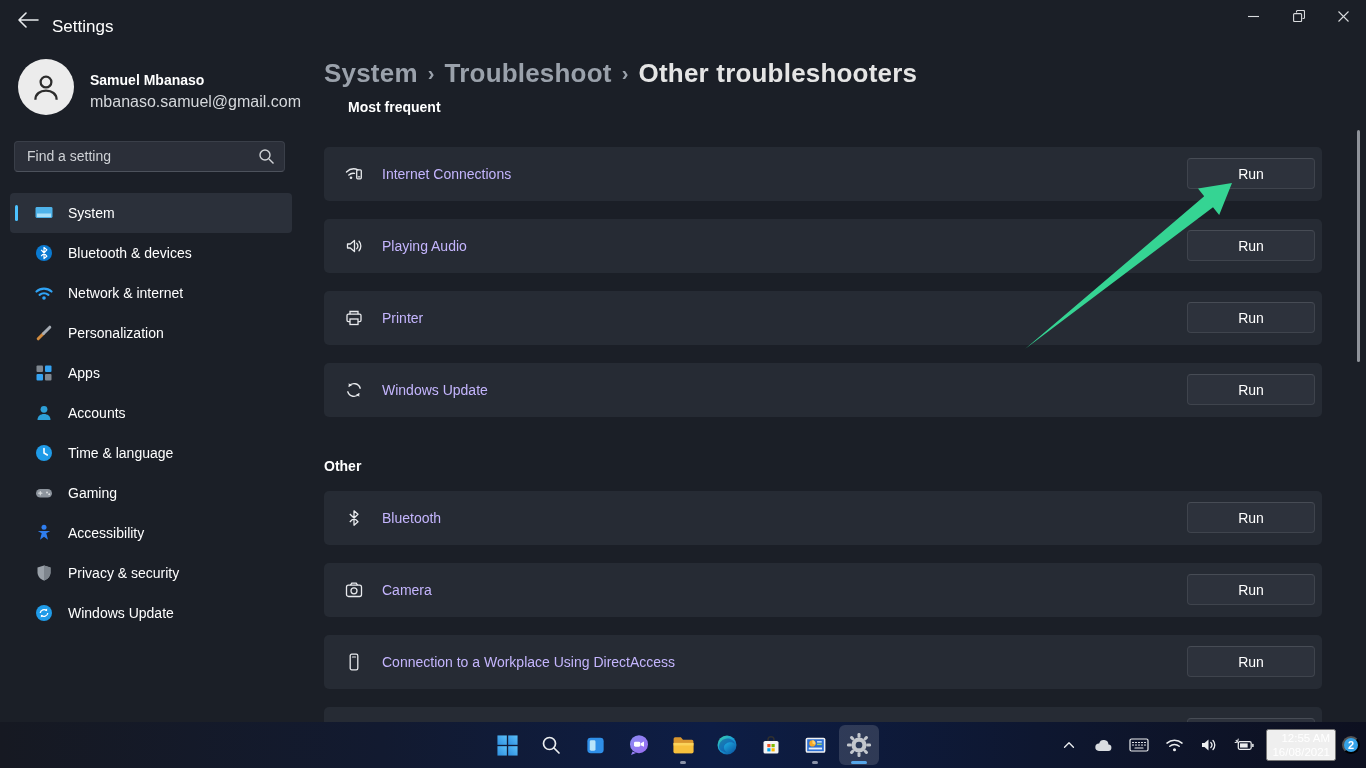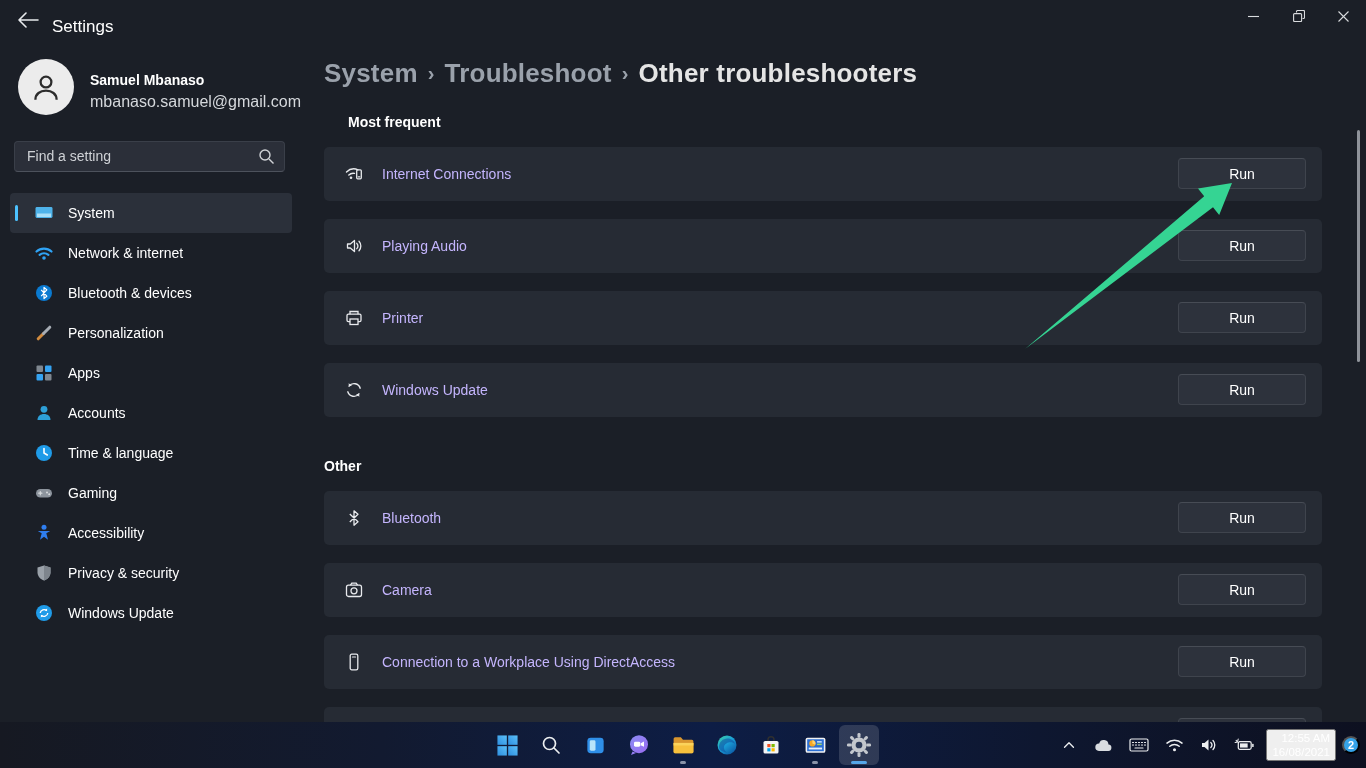--- a/index.html
+++ b/index.html
@@ -32,21 +32,21 @@
 
   
   .breadcrumb { position:absolute; left:324px; top:58px; font-size:26px; font-weight:600; letter-spacing:.2px; }
   .crumb-dim { color:#9aa1ab; }
   .crumb-sep { color:#9aa1ab; font-size:20px; padding:0 10px; position:relative; top:-2px; }
   .crumb-cur { color:#e5e5e5; }
   .section-title { position:absolute; left:324px; font-size:14px; font-weight:700; color:#fff; }
   .card { position:absolute; left:324px; width:998px; height:54px; background:#262b34; border-radius:5px; }
   .card-ico { position:absolute; left:20px; top:17px; width:20px; height:20px; }
   .card-label { position:absolute; left:58px; top:19px; font-size:14px; color:#c4b5fd; }
-  .run-btn { position:absolute; right:16px; top:11px; width:128px; height:31px; background:#2d323c; border:1px solid #3f444d; border-top-color:#474c55; border-radius:4px; color:#fff; font-size:14px; font-family:"Liberation Sans", sans-serif; cursor:pointer; }
+  .run-btn { position:absolute; right:7px; top:11px; width:128px; height:31px; background:#2d323c; border:1px solid #3f444d; border-top-color:#474c55; border-radius:4px; color:#fff; font-size:14px; font-family:"Liberation Sans", sans-serif; cursor:pointer; }
 
   .scroll-thumb { position:absolute; right:6px; top:130px; width:3px; height:232px; border-radius:2px; background:#8f939a; }
 
   .arrow-overlay { position:absolute; left:0; top:0; width:1366px; height:768px; pointer-events:none; z-index:40; }
 
   
   .taskbar { position:absolute; left:0; bottom:0; width:1366px; height:46px; z-index:100;
     background:linear-gradient(90deg,#161922 0%,#121a30 28%,#0d1d45 52%,#0e1730 76%,#0d1020 100%); }
   .tb-center { position:absolute; left:0; right:0; top:0; height:46px; display:flex; align-items:center; justify-content:center; gap:4px; }
   .tb-btn { position:relative; width:40px; height:40px; border:none; background:none; border-radius:6px; display:flex; align-items:center; justify-content:center; cursor:pointer; }
@@ -115,33 +115,33 @@
         <span class="nav-pill"></span>
         <svg class="nav-ico" viewBox="0 0 20 20">
           <rect x="1.5" y="4" width="17" height="11" rx="1.4" fill="#4fb3ea"></rect>
           <rect x="3" y="10.5" width="14" height="3.5" fill="#a9dff8"></rect>
         </svg>
         <span class="nav-label">System</span>
       </div>
       <div class="nav-item">
 
         <svg class="nav-ico" viewBox="0 0 20 20">
+          <circle cx="10" cy="10" r="8" fill="#0a7ad1"></circle>
+          <path d="M7.2 6.8 L12.8 13.2 L10 15.6 L10 4.4 L12.8 6.8 L7.2 13.2" stroke="#fff" stroke-width="1.2" fill="none" stroke-linejoin="round"></path>
+        </svg>
+        <span class="nav-label">Bluetooth &amp; devices</span>
+      </div>
+      <div class="nav-item">
+
+        <svg class="nav-ico" viewBox="0 0 20 20">
           <path d="M2.5 8.5 a11 11 0 0 1 15 0" stroke="#2fa3f5" stroke-width="2.2" fill="none" stroke-linecap="round"></path>
           <path d="M5.6 11.8 a7 7 0 0 1 8.8 0" stroke="#2fa3f5" stroke-width="2.2" fill="none" stroke-linecap="round"></path>
           <circle cx="10" cy="15" r="1.8" fill="#2fa3f5"></circle>
         </svg>
         <span class="nav-label">Network &amp; internet</span>
-      </div>
-      <div class="nav-item">
-
-        <svg class="nav-ico" viewBox="0 0 20 20">
-          <circle cx="10" cy="10" r="8" fill="#0a7ad1"></circle>
-          <path d="M7.2 6.8 L12.8 13.2 L10 15.6 L10 4.4 L12.8 6.8 L7.2 13.2" stroke="#fff" stroke-width="1.2" fill="none" stroke-linejoin="round"></path>
-        </svg>
-        <span class="nav-label">Bluetooth &amp; devices</span>
       </div>
       <div class="nav-item">
 
         <svg class="nav-ico" viewBox="0 0 20 20">
           <path d="M4.2 15.8 L9.5 10.5" stroke="#d18b3f" stroke-width="3" stroke-linecap="round"></path>
           <path d="M9.5 10.5 L15.8 4.2" stroke="#a7adb5" stroke-width="3" stroke-linecap="round"></path>
         </svg>
         <span class="nav-label">Personalization</span>
       </div>
       <div class="nav-item">
@@ -205,21 +205,21 @@
         </svg>
         <span class="nav-label">Windows Update</span>
       </div>
     </nav>
   </aside>
 
   <div class="breadcrumb">
     <span class="crumb-dim">System</span><span class="crumb-sep">›</span><span class="crumb-dim">Troubleshoot</span><span class="crumb-sep">›</span><span class="crumb-cur">Other troubleshooters</span>
   </div>
 
-  <div class="section-title" style="top:114px;padding-left:24px;">Most frequent</div>
+  <div class="section-title" style="top:99px;padding-left:24px;">Most frequent</div>
 
   <div class="card" style="top:147px;">
     <svg class="card-ico" viewBox="0 0 20 20">
       <path d="M2.5 8 a10.5 10.5 0 0 1 11.5-2.2" stroke="#e8eaed" stroke-width="1.4" fill="none" stroke-linecap="round"></path>
       <path d="M4.8 11 a6.5 6.5 0 0 1 5.7-1.6" stroke="#e8eaed" stroke-width="1.4" fill="none" stroke-linecap="round"></path>
       <circle cx="7" cy="13.8" r="1.3" fill="#e8eaed"></circle>
       <rect x="12.7" y="5.8" width="4.6" height="9" rx="1" stroke="#e8eaed" stroke-width="1.3" fill="none"></rect>
       <path d="M14.2 12.8 h1.6" stroke="#e8eaed" stroke-width="1.2" stroke-linecap="round"></path>
     </svg>
     <span class="card-label">Internet Connections</span>

